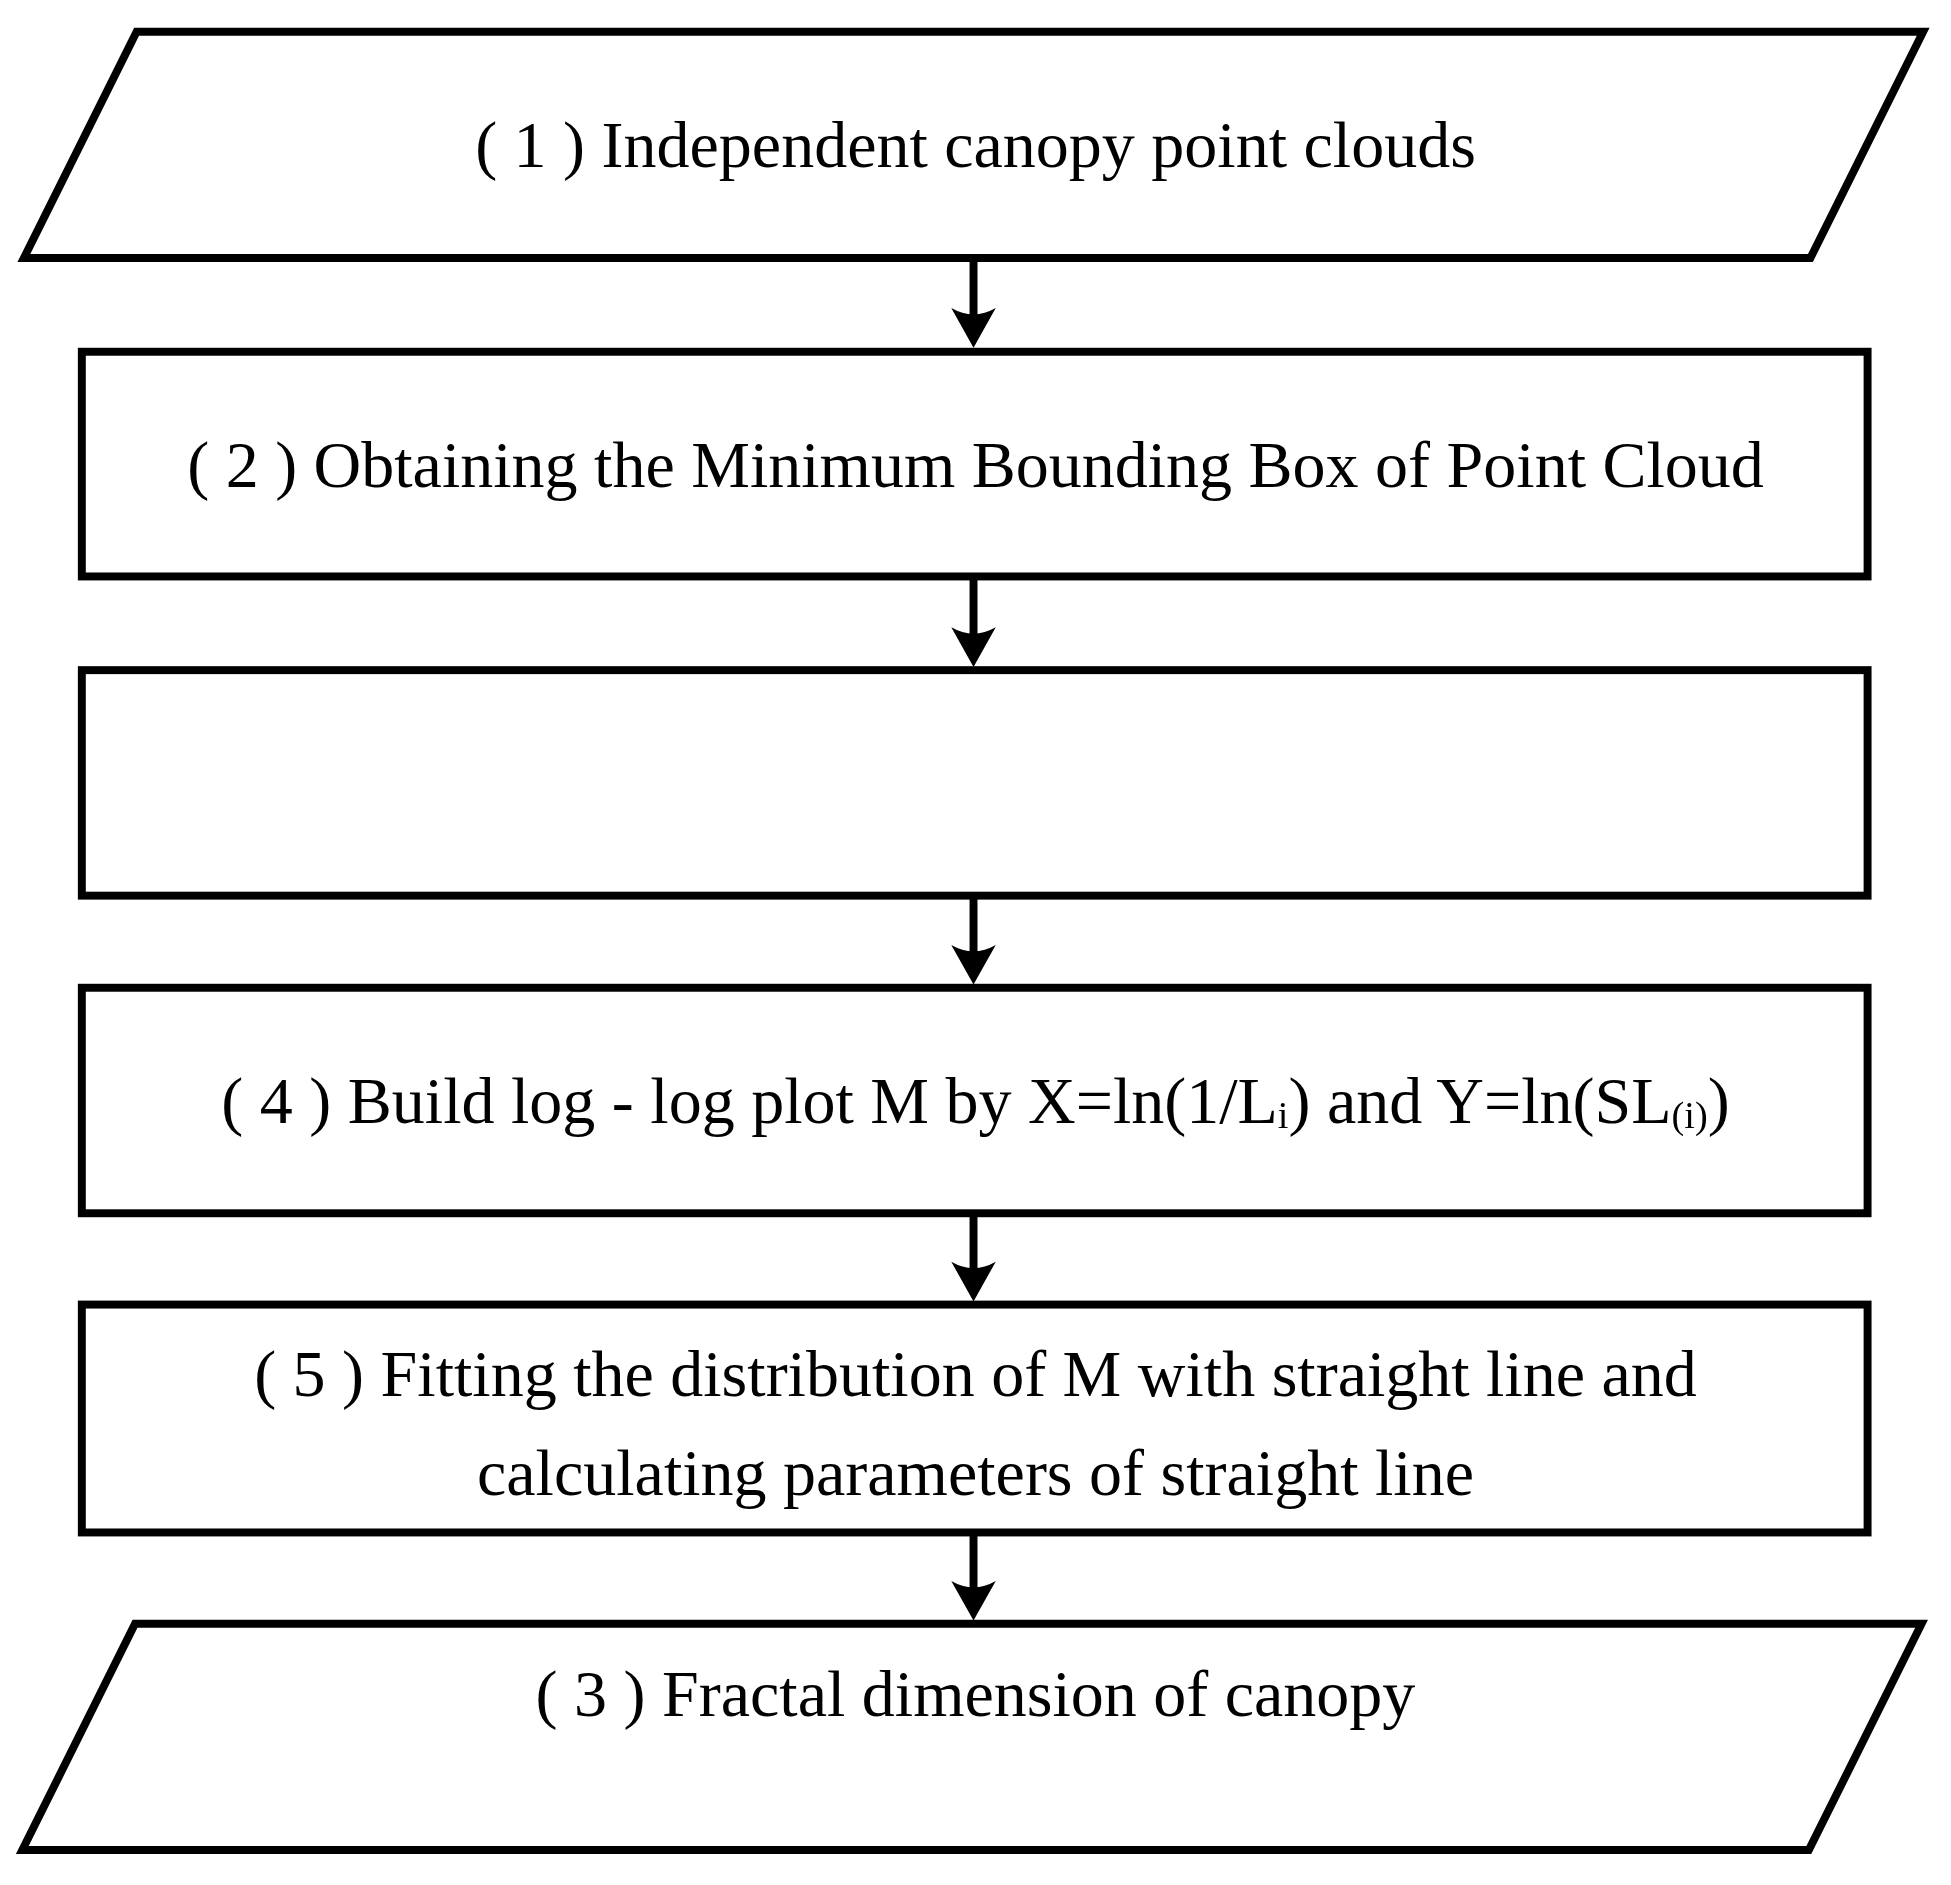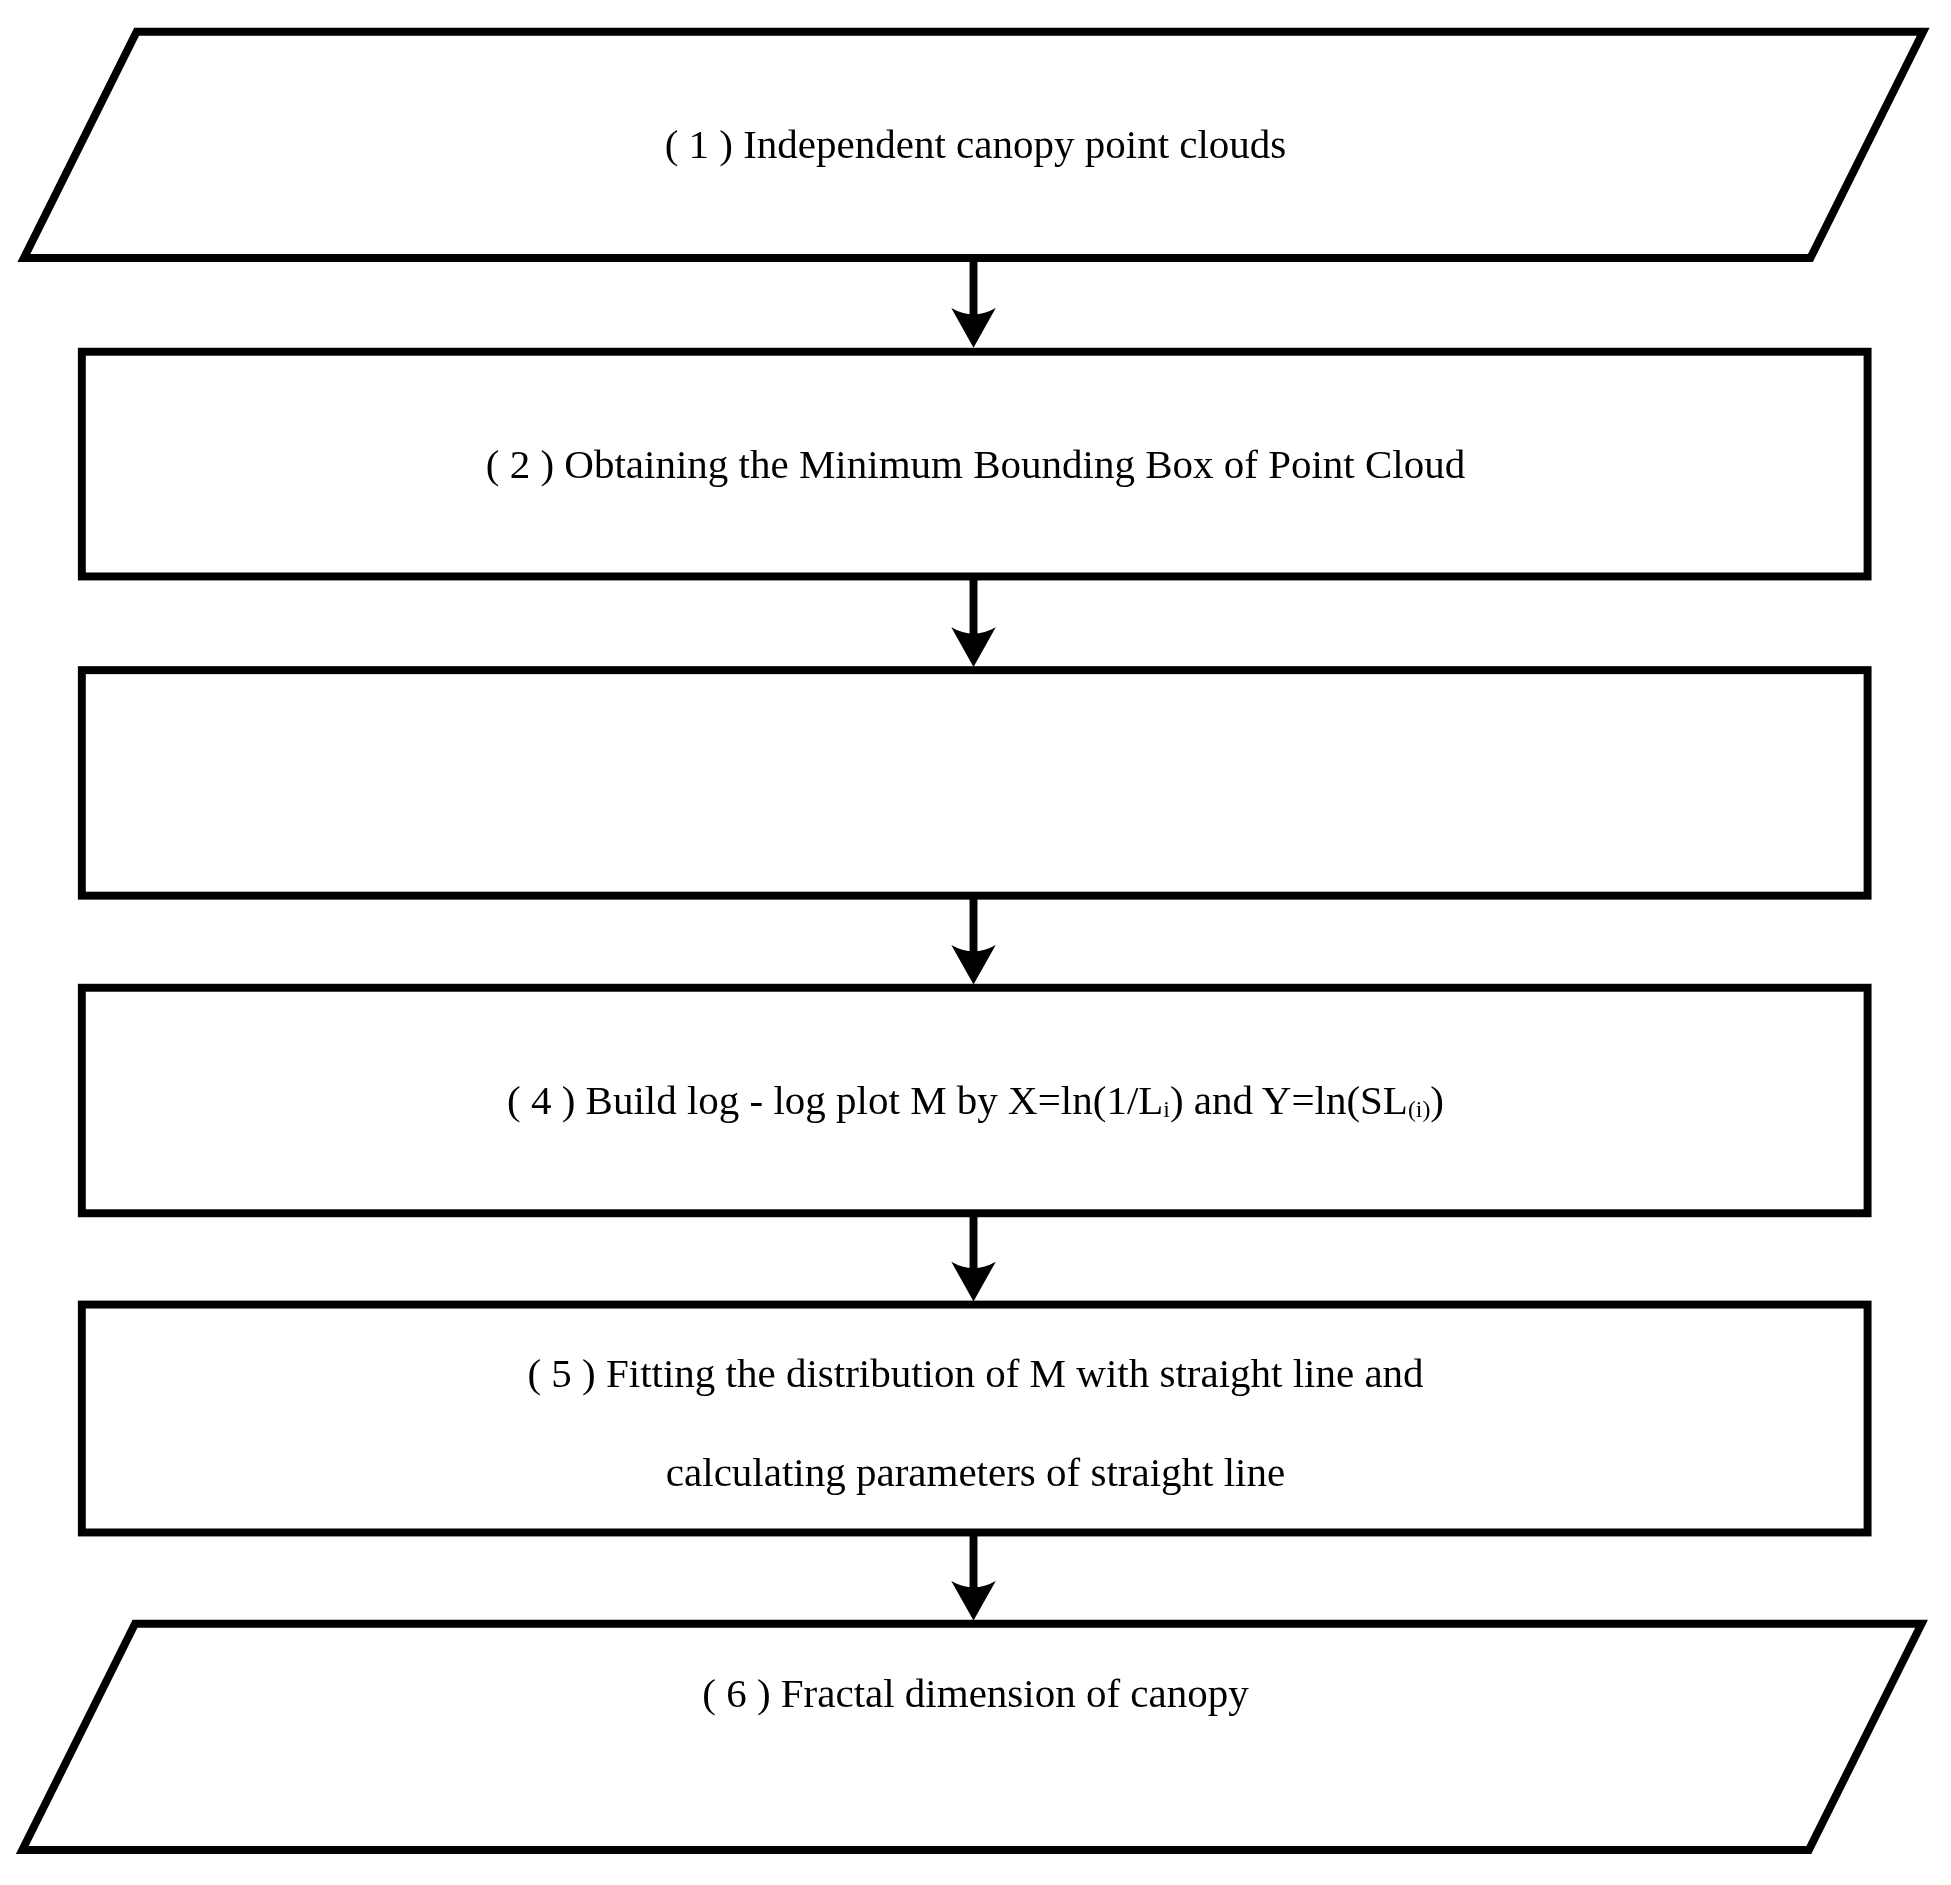--- a/index.html
+++ b/index.html
@@ -37,21 +37,21 @@
     fill:var(--stroke);
     stroke:none;
   }
   .label-line{
     position:absolute;
     left:0;
     width:100%;
     height:89px;
     line-height:89px;
     text-align:center;
-    font-size:41px;
+    font-size:66px;
     white-space:nowrap;
     letter-spacing:0;
     color:var(--text);
   }
   .label-line sub{
     font-size:0.58em;
     line-height:0;
     vertical-align:-0.12em;
   }
 </style>
@@ -99,16 +99,16 @@
   <div class="label-line" style="top:100px">( 1 ) Independent canopy point clouds</div>
 
   <div class="label-line" style="top:420px">( 2 ) Obtaining the Minimum Bounding Box of Point Cloud</div>
 
 
   <div class="label-line" style="top:1056px">( 4 ) Build log - log plot M by X=ln(1/L<sub>i</sub>) and Y=ln(SL<sub>(i)</sub>)</div>
 
   <div class="label-line" style="top:1329px">( 5 ) Fitting the distribution of M with straight line and</div>
   <div class="label-line" style="top:1428px">calculating parameters of straight line</div>
 
-  <div class="label-line" style="top:1649px">( 6 ) Fractal dimension of canopy</div>
+  <div class="label-line" style="top:1649px">( 3 ) Fractal dimension of canopy</div>
 
 </div>
 
 
 </body></html>

